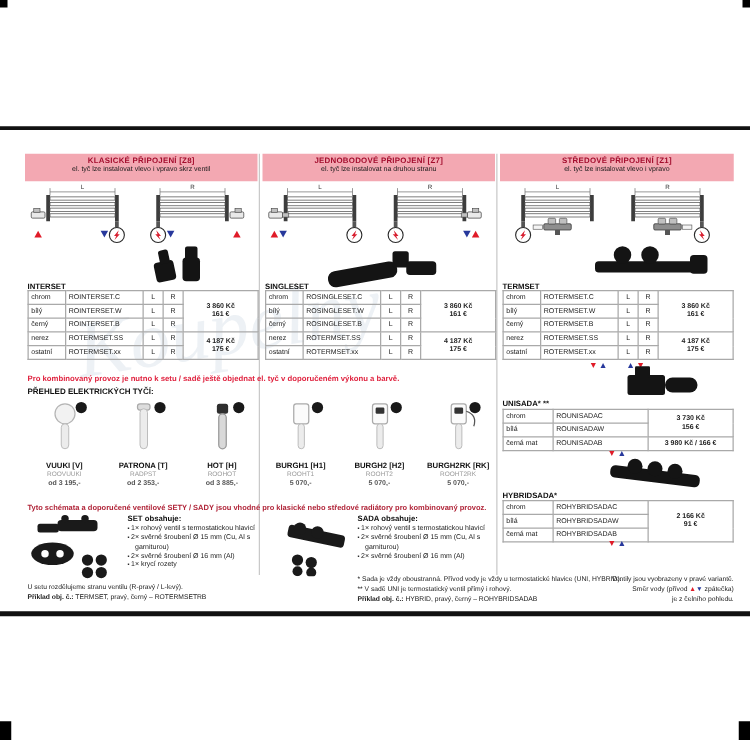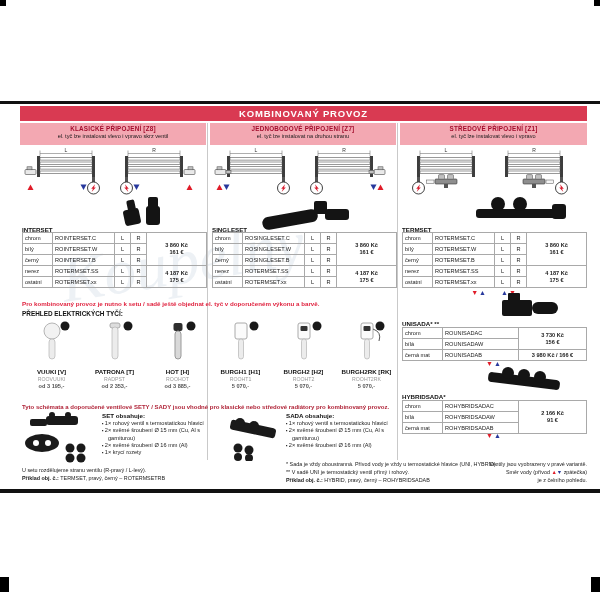--- a/index.html
+++ b/index.html
@@ -62,21 +62,20 @@
 
   <div class="watermark">Koupelny</div>
 
   <div class="cropmark" style="left:0;top:0;width:6px;height:6px"></div>
   <div class="cropmark" style="left:594px;top:0;width:6px;height:6px"></div>
   <div class="cropmark" style="left:0;top:577px;width:9px;height:15px"></div>
   <div class="cropmark" style="left:591px;top:577px;width:9px;height:15px"></div>
   <div class="topline"></div>
   <div class="bottombar"></div>
 
-  <div class="titlebar">KOMBINOVANÝ PROVOZ</div>
 
   <div class="colhead" style="left:20px;width:186px">
     <div class="t">KLASICKÉ PŘIPOJENÍ [Z8]</div>
     <div class="s">el. tyč lze instalovat vlevo i vpravo skrz ventil</div>
   </div>
   <div class="colhead" style="left:210px;width:186px">
     <div class="t">JEDNOBODOVÉ PŘIPOJENÍ [Z7]</div>
     <div class="s">el. tyč lze instalovat na druhou stranu</div>
   </div>
   <div class="colhead" style="left:400px;width:187px">

